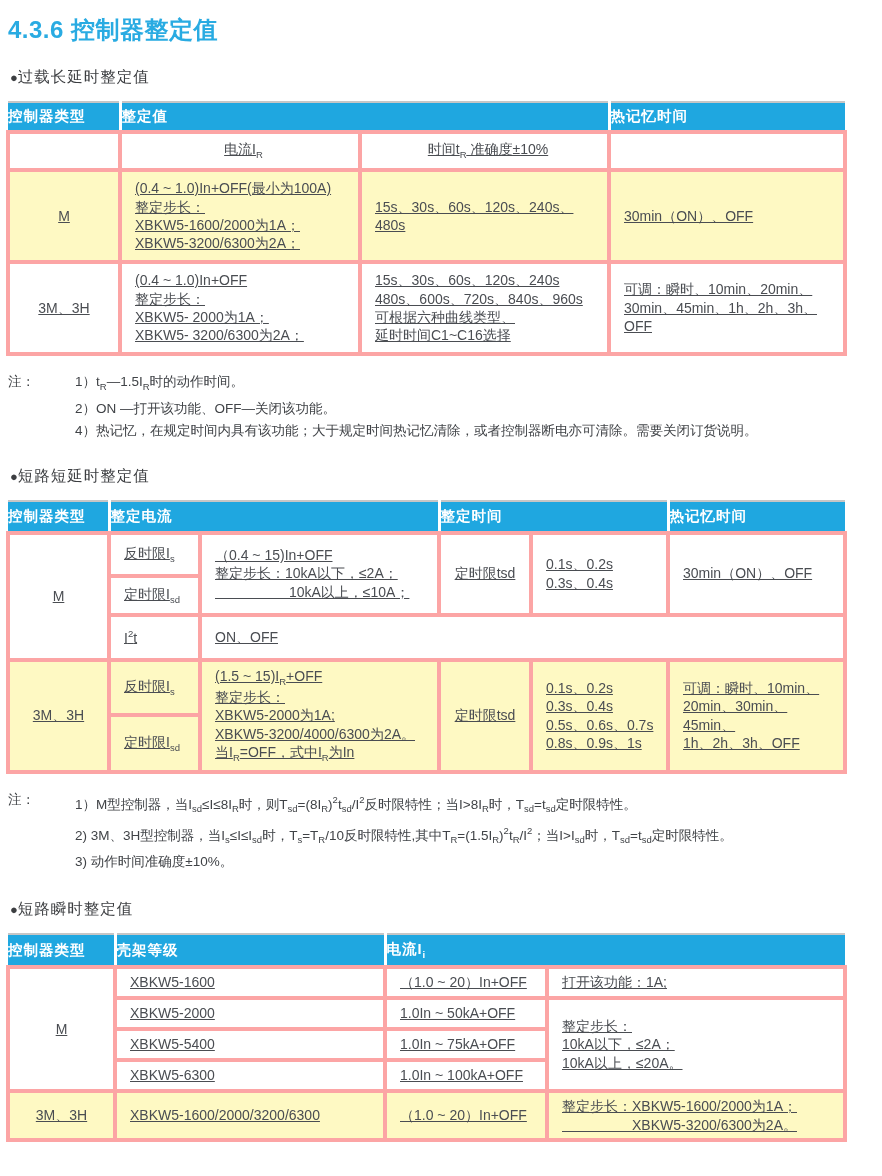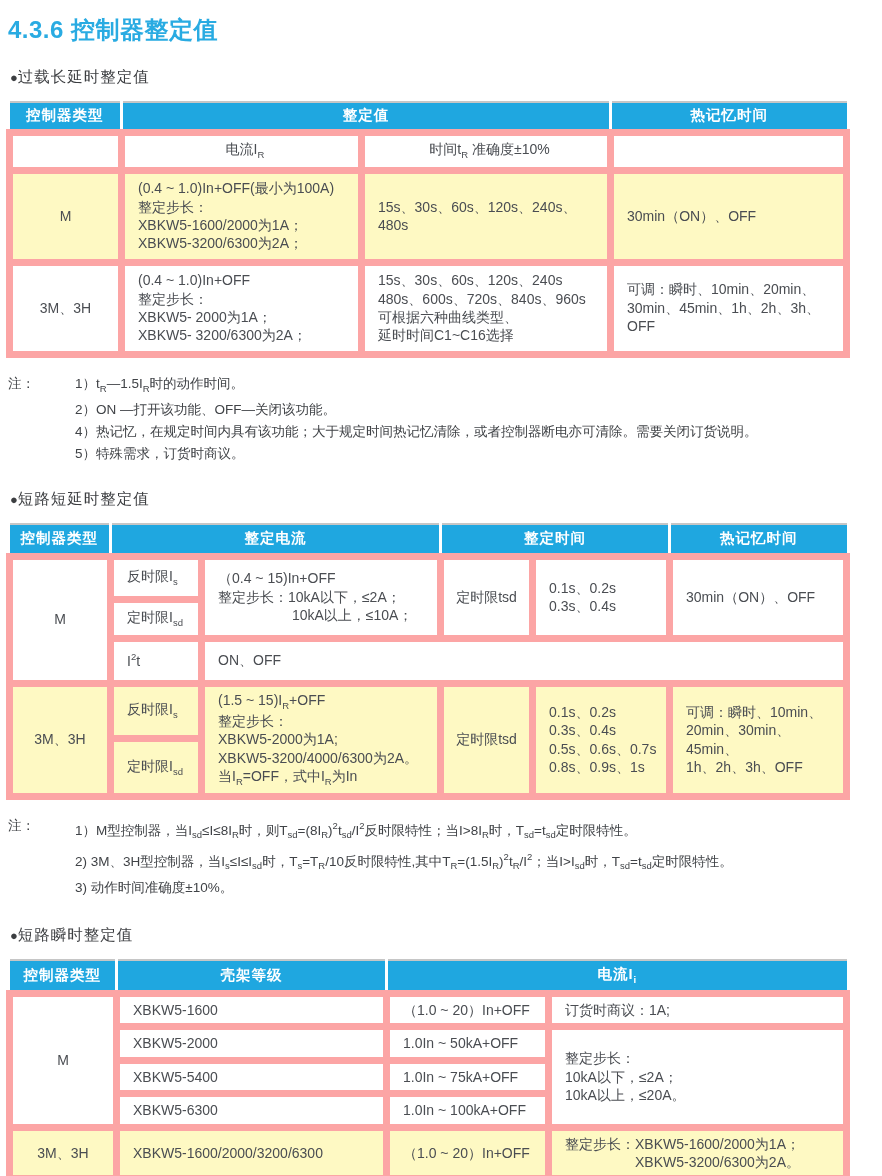--- a/index.html
+++ b/index.html
@@ -26,29 +26,30 @@
 
   table.t{
     border-collapse:collapse;table-layout:fixed;
     margin:13px 0 0 6px;width:837px;
     border-top:2px solid #c6c6c6;border-bottom:2px solid #c6c6c6;
     font-size:14px;color:#4a4d52;
   }
   table.t th{
     background:#1fa7e0;color:#ffffff;
     font-size:14.5px;font-weight:bold;letter-spacing:1px;
-    text-align:center;vertical-align:middle;
+    text-align:left;vertical-align:middle;
     border-left:3px solid #ffffff;padding:0;
   }
   table.t th:first-child{border-left:none;}
   table.t td{
-    border:7px solid #fca5a5;
+    border:4px solid #fca5a5;
     vertical-align:middle;text-align:left;
     padding:4px 6px 4px 13px;
     line-height:1.32;
+    text-decoration:underline;
   }
   table.t td.c{text-align:center;padding-left:4px;padding-right:4px;}
   tr.alt td{background:#fef9c3;}
 
   
   .t1 .r-head{height:30px;}
   .t1 .r-sub{height:38px;}
   .t1 .r-sub td{text-align:center;}
   .t1 .r-m{height:92px;}
   .t1 .r-mh{height:92px;}
@@ -119,21 +120,20 @@
       <td>可调：瞬时、10min、20min、<br>30min、45min、1h、2h、3h、OFF</td>
     </tr>
   </tbody>
     </table>
 
   <div class="notes">
     <span class="notes-label">注：</span>
     <div class="note-item">1）t<sub>R</sub>—1.5I<sub>R</sub>时的动作时间。</div>
     <div class="note-item">2）ON —打开该功能、OFF—关闭该功能。</div>
     <div class="note-item">4）热记忆，在规定时间内具有该功能；大于规定时间热记忆清除，或者控制器断电亦可清除。需要关闭订货说明。</div>
-    <div class="note-item">5）特殊需求，订货时商议。</div>
   </div>
 
   <div class="bullet-line b2">
     <span class="bullet-dot">●</span>
     <span class="bullet-text">短路短延时整定值</span>
   </div>
 
   <table class="t t2">
     <colgroup>
         <col style="width:101px">
@@ -201,21 +201,21 @@
     <tbody>
         <tr class="r-head">
       <th>控制器类型</th>
       <th>壳架等级</th>
       <th colspan="2">电流I<sub>i</sub></th>
     </tr>
     <tr class="r-f">
       <td class="c" rowspan="4">M</td>
       <td>XBKW5-1600</td>
       <td>（1.0 ~ 20）In+OFF</td>
-      <td>订货时商议：1A;</td>
+      <td>打开该功能：1A;</td>
     </tr>
     <tr class="r-f">
       <td>XBKW5-2000</td>
       <td>1.0In ~ 50kA+OFF</td>
       <td rowspan="3">整定步长：<br>10kA以下，≤2A；<br>10kA以上，≤20A。</td>
     </tr>
     <tr class="r-f">
       <td>XBKW5-5400</td>
       <td>1.0In ~ 75kA+OFF</td>
     </tr>

